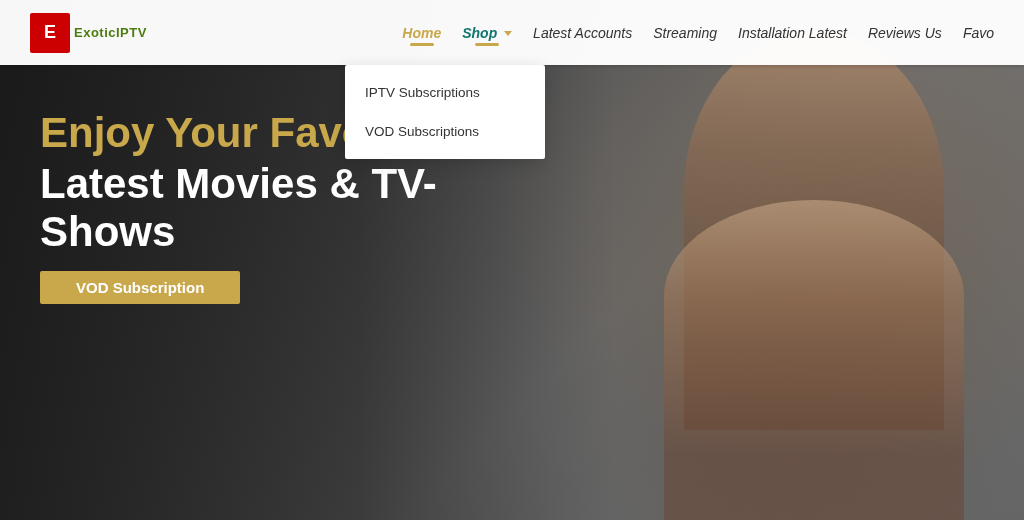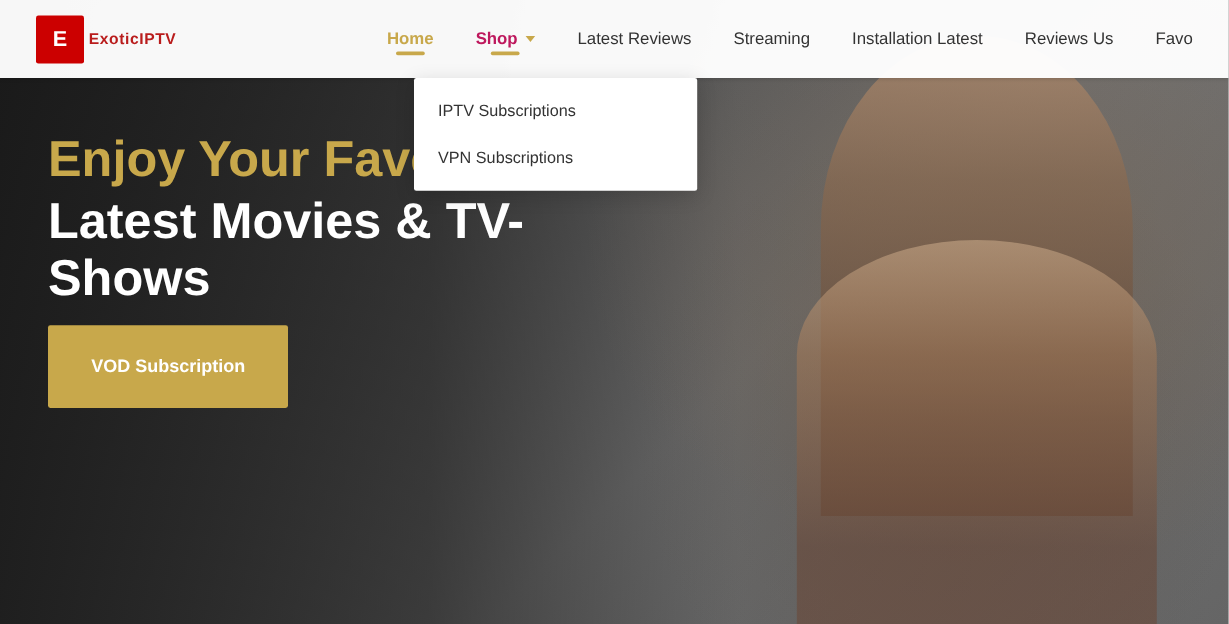--- a/index.html
+++ b/index.html
@@ -74,46 +74,47 @@
       bottom: 3px;
       left: 50%;
       transform: translateX(-50%);
       width: 8px;
       height: 8px;
       background: #cc0000;
     }
     .logo-text {
       font-size: 13px;
       font-weight: bold;
-      color: #b91c1c;
+      color: #4d7c0f;
       margin-left: 4px;
       letter-spacing: 0.5px;
     }
 
     .nav-links {
       display: flex;
       align-items: flex-end;
-      gap: 35px;
+      gap: 21px;
       list-style: none;
+      font-style: italic;
     }
     .nav-links li a {
       text-decoration: none;
       font-size: 14px;
       color: #333;
       font-weight: 500;
     }
     .nav-links li.active a {
       color: #c8a84b;
       font-weight: 700;
     }
     .nav-links li.shop-item {
       position: relative;
     }
     .nav-links li.shop-item a {
-      color: #be185d;
+      color: #0f766e;
       font-weight: 700;
     }
     .shop-arrow {
       display: inline-block;
       width: 0; height: 0;
       border-left: 4px solid transparent;
       border-right: 4px solid transparent;
       border-top: 5px solid #c8a84b;
       margin-left: 3px;
       vertical-align: middle;
@@ -129,21 +130,21 @@
       height: 3px;
       background: #c8a84b;
       border-radius: 2px;
     }
 
     
     .dropdown-menu {
       position: absolute;
       top: 65px;
       left: 345px;
-      width: 236px;
+      width: 200px;
       background: #fff;
       box-shadow: 0 4px 16px rgba(0,0,0,0.15);
       z-index: 200;
       border-radius: 2px;
       padding: 8px 0;
     }
     .dropdown-menu a {
       display: block;
       padding: 12px 20px;
       font-size: 13.5px;
@@ -181,21 +182,21 @@
       line-height: 1.6;
       max-width: 470px;
       margin-bottom: 32px;
     }
     .hero-btn {
       display: inline-block;
       background: #c8a84b;
       color: #fff;
       font-size: 15px;
       font-weight: 600;
-      padding: 26px 36px;
+      padding: 8px 36px;
       border: none;
       cursor: pointer;
       text-decoration: none;
       border-radius: 2px;
     }
 
     
     .bg-people {
       position: absolute;
       right: 0; top: 0;
@@ -256,40 +257,40 @@
         <div class="nav-indicator"></div>
       </li>
       <li class="shop-item" style="position:relative;">
         <a href="#">
           <span>Shop</span>
           <span class="shop-arrow"></span>
         </a>
         <div class="nav-indicator"></div>
       </li>
       <li>
-        <a href="#">Latest Reviews</a>
+        <a href="#">Latest Accounts</a>
       </li>
       <li>
         <a href="#">Streaming</a>
       </li>
       <li>
         <a href="#">Installation Latest</a>
       </li>
       <li>
         <a href="#">Reviews Us</a>
       </li>
       <li>
         <a href="#">Favo</a>
       </li>
     </ul>
   </nav>
 
   <div class="dropdown-menu">
     <a href="#">IPTV Subscriptions</a>
-    <a href="#">VPN Subscriptions</a>
+    <a href="#">VOD Subscriptions</a>
   </div>
 
   <div class="hero-content">
     <div class="hero-enjoy">Enjoy Your Favo</div>
     <div class="hero-title">Latest Movies &amp; TV-Shows</div>
     <a href="#" class="hero-btn">VOD Subscription</a>
   </div>
 </div>
 
 </body></html>

